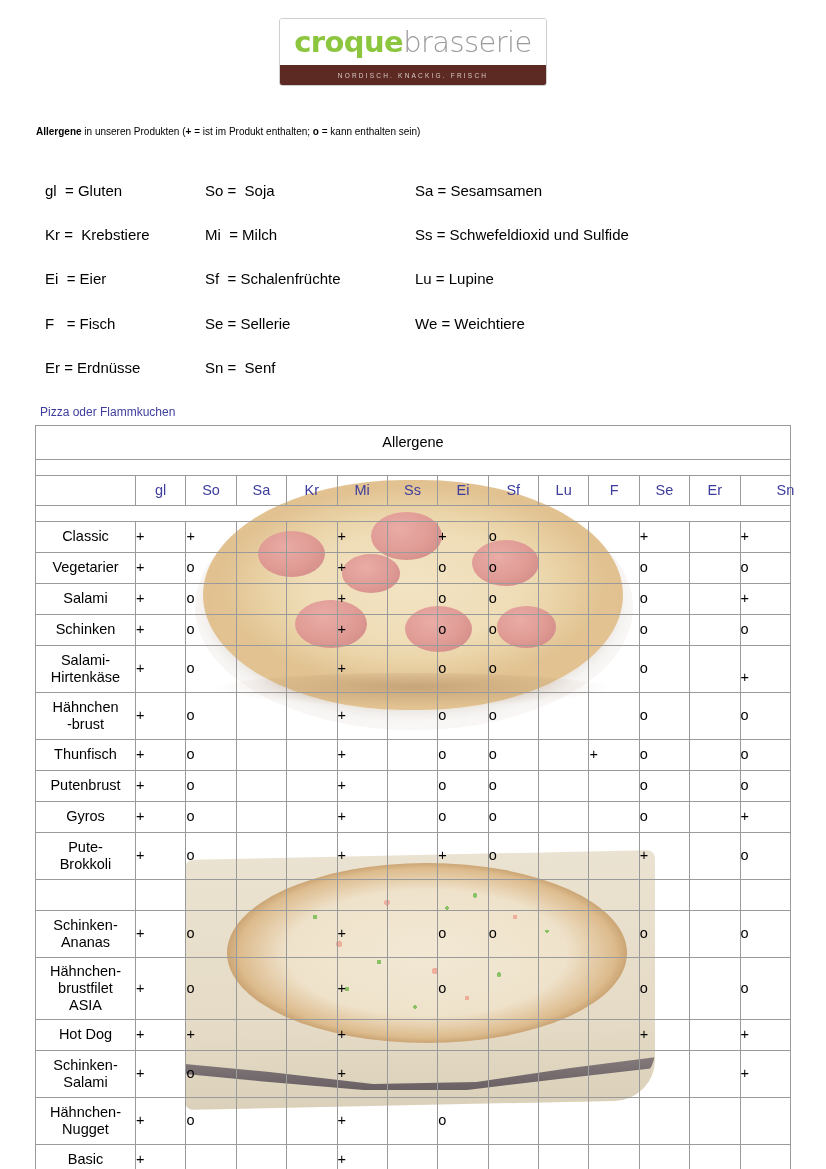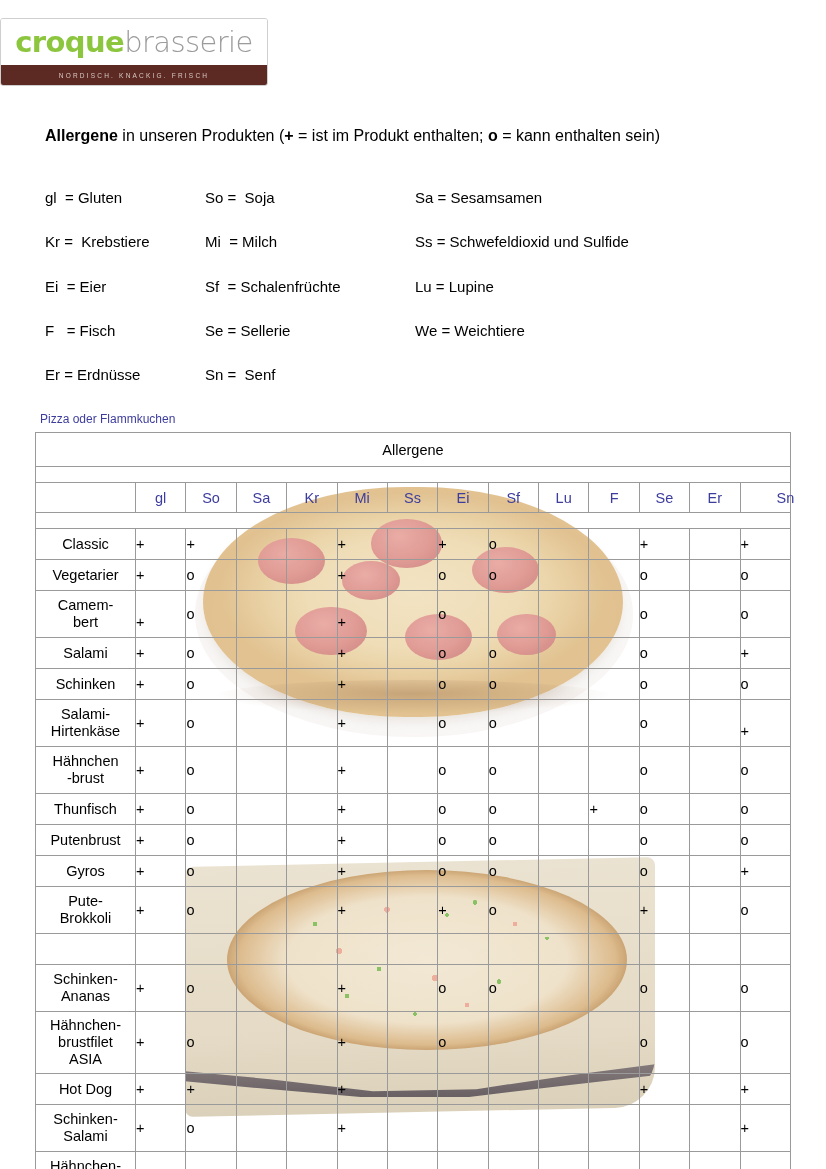--- a/index.html
+++ b/index.html
@@ -14,21 +14,21 @@
     font-family: "Liberation Sans", sans-serif;
     color: #000000;
     position: relative;
     overflow: hidden;
   }
 
   
   .logo-wrap {
     width: 100%;
     display: flex;
-    justify-content: flex-start;
+    justify-content: center;
     padding-top: 18px;
   }
   .logo-box {
     width: 268px;
     border: 1px solid #cfcfcf;
     border-radius: 3px;
     background: #ffffff;
     overflow: hidden;
   }
   .logo-top {
@@ -56,22 +56,22 @@
   }
   .logo-band span {
     color: #d8c9c4;
     font-size: 6.5px;
     letter-spacing: 2.2px;
     font-family: "Liberation Sans", sans-serif;
   }
 
   
   .intro {
-    margin: 40px 0 0 45px;
-    font-size: 16px;
+    margin: 40px 0 0 36px;
+    font-size: 10px;
     line-height: 1.2;
   }
   .intro b { font-weight: 700; }
 
   .legend {
     margin: 22px 0 0 45px;
     display: grid;
     grid-template-columns: 160px 210px auto;
     row-gap: 2px;
     font-size: 15px;
@@ -356,39 +356,20 @@
           <td class="mark">+</td>
           <td class="mark"></td>
           <td class="mark">o</td>
           <td class="mark">o</td>
           <td class="mark"></td>
           <td class="mark"></td>
           <td class="mark">o</td>
           <td class="mark"></td>
           <td class="mark">o</td>
         </tr>
-        <tr class="r-2">
-          <td class="name-cell">Camem-
-bert</td>
-          <td class="mark">
-+</td>
-          <td class="mark">o</td>
-          <td class="mark"></td>
-          <td class="mark"></td>
-          <td class="mark">
-+</td>
-          <td class="mark"></td>
-          <td class="mark">o</td>
-          <td class="mark"></td>
-          <td class="mark"></td>
-          <td class="mark"></td>
-          <td class="mark">o</td>
-          <td class="mark"></td>
-          <td class="mark">o</td>
-        </tr>
         <tr class="r-1">
           <td class="name-cell">Salami</td>
           <td class="mark">+</td>
           <td class="mark">o</td>
           <td class="mark"></td>
           <td class="mark"></td>
           <td class="mark">+</td>
           <td class="mark"></td>
           <td class="mark">o</td>
           <td class="mark">o</td>

